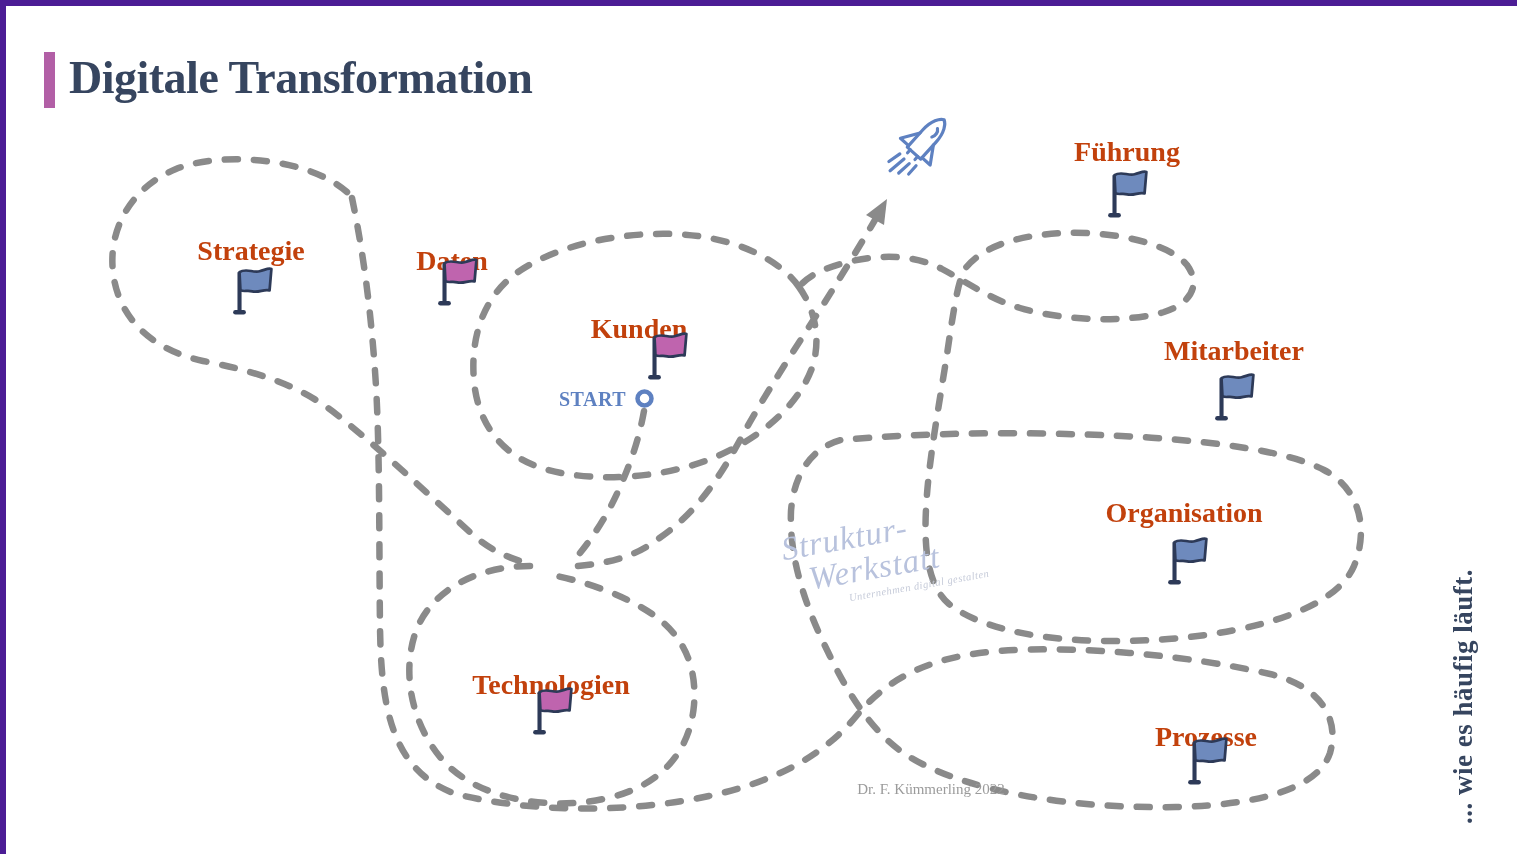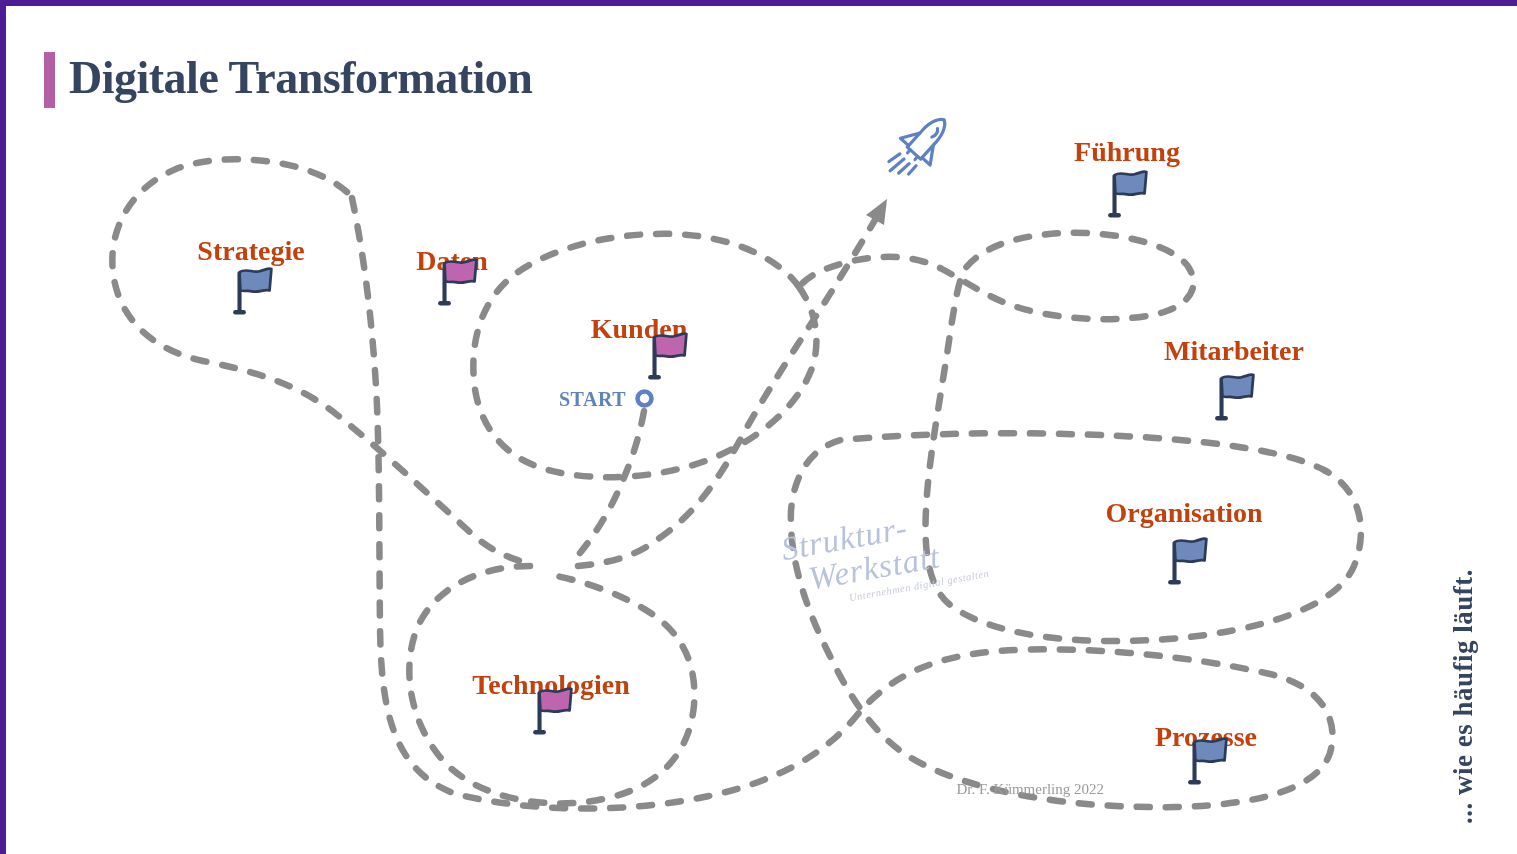--- a/index.html
+++ b/index.html
@@ -53,21 +53,21 @@
   .watermark{
     position:absolute;left:778px;top:506px;width:230px;
     transform:rotate(-10deg);
     color:#b8c2dd;pointer-events:none;
   }
   .watermark .wline{font-size:33px;font-style:italic;letter-spacing:1px;line-height:34px;}
   .watermark .wline2{margin-left:22px;}
   .watermark .wtag{font-size:10.5px;font-style:italic;color:#c6cbd9;margin-left:58px;margin-top:3px;letter-spacing:0.5px;}
   
   .attribution{
-    position:absolute;left:838px;top:775px;width:260px;text-align:right;
+    position:absolute;left:795px;top:775px;width:260px;text-align:center;
     font-size:15px;color:#9b9b9b;
   }
   .side-note{
     position:absolute;right:42px;top:458px;height:360px;
     writing-mode:vertical-rl;transform:rotate(180deg);
     font-size:27px;font-weight:bold;color:#36455f;
     letter-spacing:0.5px;white-space:nowrap;
   }
 </style>
 </head>

